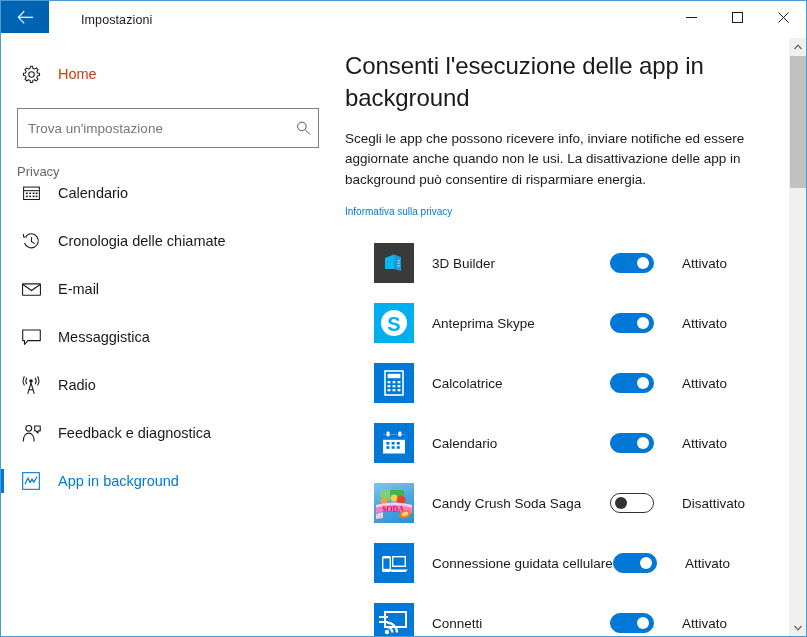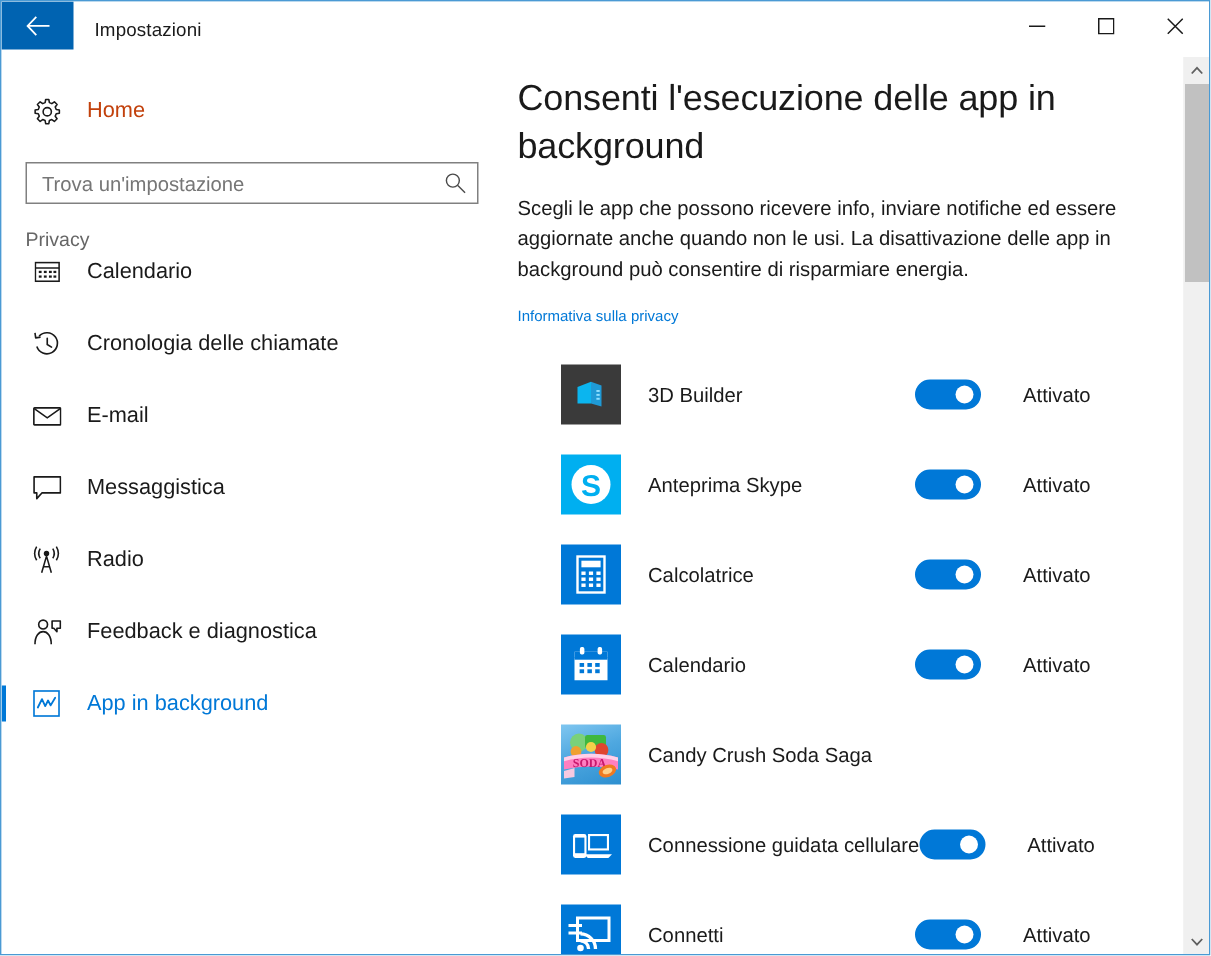--- a/index.html
+++ b/index.html
@@ -15,21 +15,21 @@
     background: #ffffff;
     border: 1px solid #4a9ad4;
     overflow: hidden;
   }
 
   
   #titlebar {
     position: absolute; top: 0; left: 0; right: 0;
     height: 37px;
     background: #ffffff;
-    display: flex; align-items: stretch;
+    display: flex; align-items: stretch; gap: 18px;
   }
   #back-button {
     width: 48px; height: 32px;
     background: #0063B1;
     display: flex; align-items: center; justify-content: center;
     cursor: pointer;
     flex: 0 0 auto;
     margin-top: 0;
   }
   #back-button svg { display: block; }
@@ -81,21 +81,21 @@
   #home-label {
     margin-left: 13px;
     font-size: 14.5px;
     color: #c2410c;
   }
   #search-wrap {
     margin: 14px 16px 0 16px;
   }
   #search-box {
     position: relative;
-    height: 28px;
+    height: 40px;
     border: 1px solid #808080;
     background: #ffffff;
     display: flex; align-items: center;
   }
   #search-input {
     border: 0; outline: 0;
     background: transparent;
     width: 100%;
     height: 100%;
     padding: 0 30px 0 10px;
@@ -532,20 +532,26 @@
                 <circle cx="10" cy="18" r="3.6" fill="#f0a030"></circle>
                 <path d="M2 22 Q20 17 38 22 L38 30 Q20 26 2 30 Z" fill="#ff7fc0"></path>
                 <path d="M2 22 Q20 17 38 22 L38 24.5 Q20 19.5 2 24.5 Z" fill="#ffd1e8"></path>
                 <text x="19" y="28.6" font-family="'Liberation Serif',serif" font-size="8" font-weight="bold" fill="#c8186c" text-anchor="middle">SODA</text>
                 <ellipse cx="31" cy="31" rx="6" ry="4" fill="#f07a20" transform="rotate(-20 31 31)"></ellipse>
                 <ellipse cx="31" cy="31" rx="3.4" ry="2" fill="#ffd08a" transform="rotate(-20 31 31)"></ellipse>
                 <path d="M2 31 L9 29 L9 35 L2 36 Z" fill="#f6c9e0"></path>
               </svg>
             </span>
             <span class="app-name">Candy Crush Soda Saga</span>
+            <span class="toggle-area">
+              <span class="toggle off">
+                  <span class="knob"></span>
+                </span>
+              <span class="toggle-label">Disattivato</span>
+            </span>
           </div>
 
           <div class="app-row">
             <span class="app-icon ico-blue">
               <svg width="40" height="40" viewBox="0 0 40 40">
                 <rect x="18" y="13" width="14" height="11" fill="#ffffff"></rect>
                 <rect x="19.4" y="14.4" width="11.2" height="8.2" fill="#0078D7"></rect>
                 <path d="M15.5 26.5 H34 L31.6 29 H17.9 Z" fill="#ffffff"></path>
                 <rect x="8" y="13" width="9" height="16" rx="1.6" fill="#ffffff"></rect>
                 <rect x="9.4" y="15.4" width="6.2" height="10.4" fill="#0078D7"></rect>

